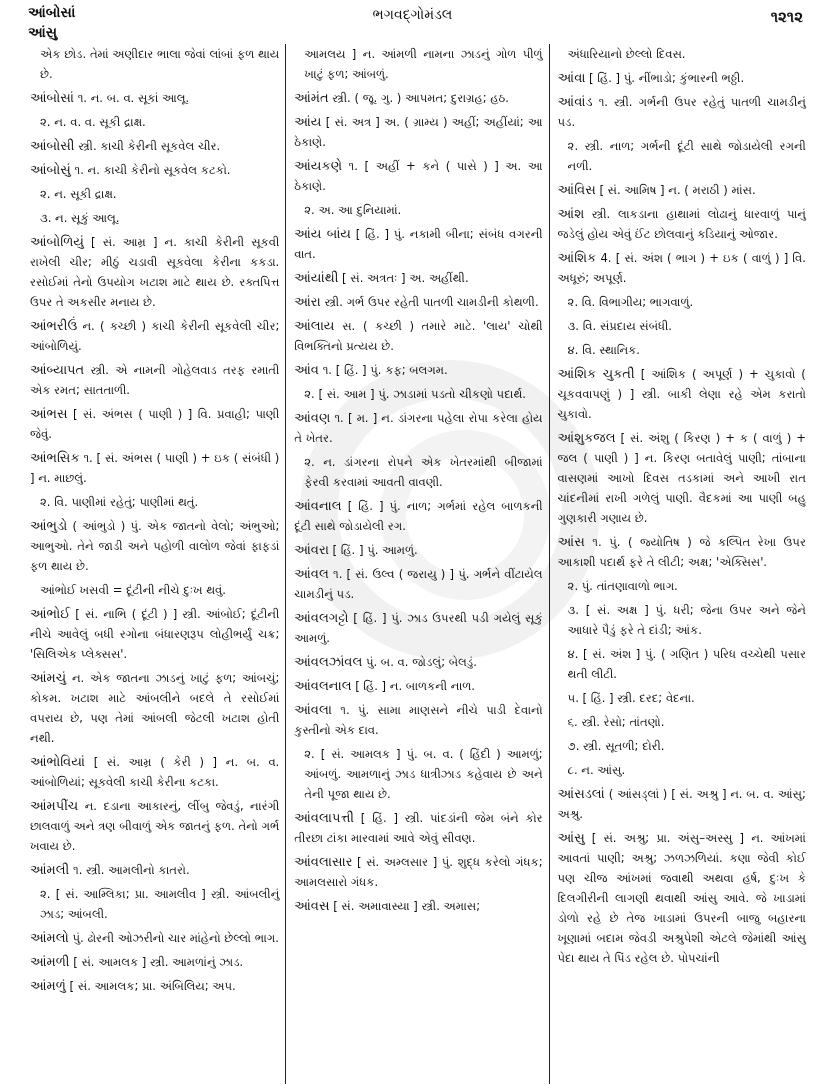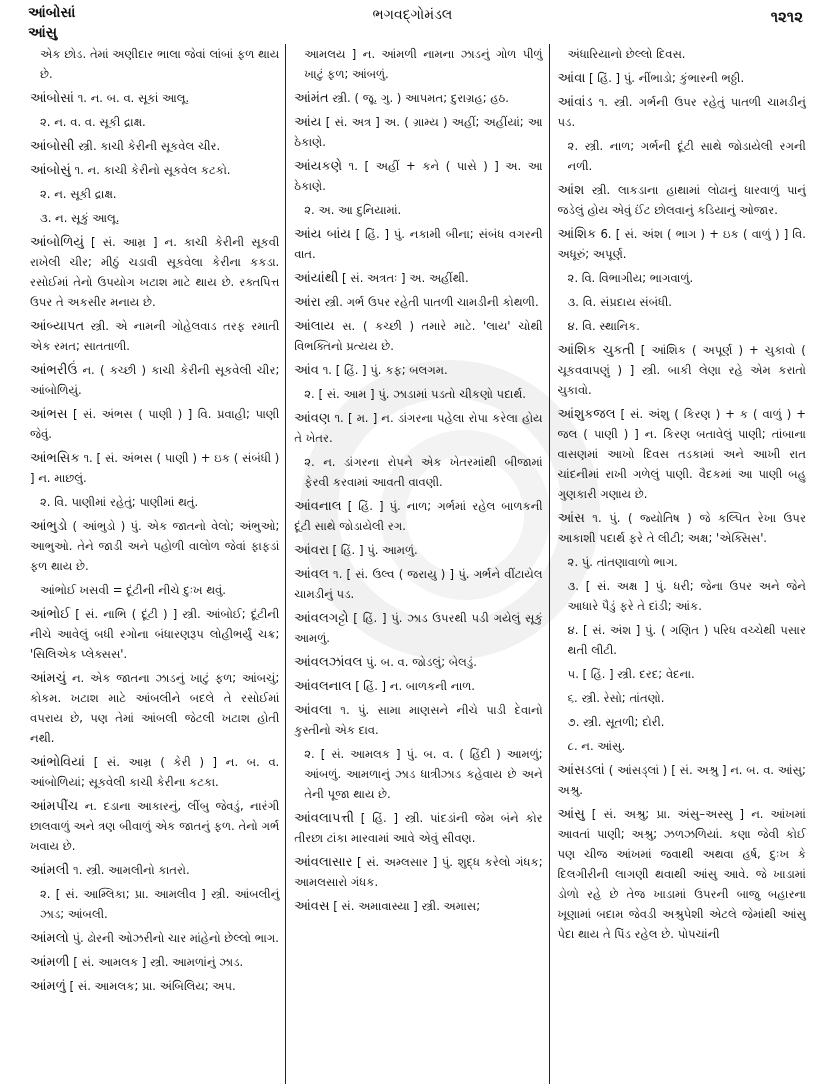--- a/index.html
+++ b/index.html
@@ -56,22 +56,22 @@
 <div class="columns">
   <div class="col">
       <div class="entry cont"><span>એક છોડ. તેમાં અણીદાર ભાલા જેવાં લાંબાં ફળ થાય છે.</span></div>
       <div class="entry"><span class="hw">આંબોસાં</span> <span>૧. ન. બ. વ. સૂકાં આલૂ.</span></div>
       <div class="entry sub"><span>૨. ન. વ. વ. સૂકી દ્રાક્ષ.</span></div>
       <div class="entry"><span class="hw">આંબોસી</span> <span>સ્ત્રી. કાચી કેરીની સૂકવેલ ચીર.</span></div>
       <div class="entry"><span class="hw">આંબોસું</span> <span>૧. ન. કાચી કેરીનો સૂકવેલ કટકો.</span></div>
       <div class="entry sub"><span>૨. ન. સૂકી દ્રાક્ષ.</span></div>
       <div class="entry sub"><span>૩. ન. સૂકું આલૂ.</span></div>
       <div class="entry"><span class="hw">આંબોળિયું</span> <span>[ સં. આમ્ર ] ન. કાચી કેરીની સૂકવી રાખેલી ચીર; મીઠું ચડાવી સૂકવેલા કેરીના કકડા. રસોઈમાં તેનો ઉપયોગ ખટાશ માટે થાય છે. રક્તપિત્ત ઉપર તે અકસીર મનાય છે.</span></div>
+      <div class="entry"><span class="hw">આંભરીઉં</span> <span>ન. ( કચ્છી ) કાચી કેરીની સૂકવેલી ચીર; આંબોળિયું.</span></div>
       <div class="entry"><span class="hw">આંબ્યાપત</span> <span>સ્ત્રી. એ નામની ગોહેલવાડ તરફ રમાતી એક રમત; સાતતાળી.</span></div>
-      <div class="entry"><span class="hw">આંભરીઉં</span> <span>ન. ( કચ્છી ) કાચી કેરીની સૂકવેલી ચીર; આંબોળિયું.</span></div>
       <div class="entry"><span class="hw">આંભસ</span> <span>[ સં. અંભસ ( પાણી ) ] વિ. પ્રવાહી; પાણી જેવું.</span></div>
       <div class="entry"><span class="hw">આંભસિક</span> <span>૧. [ સં. અંભસ ( પાણી ) + ઇક ( સંબંધી ) ] ન. માછલું.</span></div>
       <div class="entry sub"><span>૨. વિ. પાણીમાં રહેતું; પાણીમાં થતું.</span></div>
       <div class="entry"><span class="hw">આંભુડો</span> <span>( આંભુડો ) પું. એક જાતનો વેલો; અંભુઓ; આભુઓ. તેને જાડી અને પહોળી વાલોળ જેવાં ફાફડાં ફળ થાય છે.</span></div>
       <div class="entry sub"><span>આંભોઈ ખસવી = દૂંટીની નીચે દુઃખ થવું.</span></div>
       <div class="entry"><span class="hw">આંભોઈ</span> <span>[ સં. નાભિ ( દૂંટી ) ] સ્ત્રી. આંબોઈ; દૂંટીની નીચે આવેલું બધી રગોના બંધારણરૂપ લોહીભર્યું ચક્ર; 'સિલિએક પ્લેક્સસ'.</span></div>
       <div class="entry"><span class="hw">આંમચું</span> <span>ન. એક જાતના ઝાડનું ખાટું ફળ; આંબચું; કોકમ. ખટાશ માટે આંબલીને બદલે તે રસોઈમાં વપરાય છે, પણ તેમાં આંબલી જેટલી ખટાશ હોતી નથી.</span></div>
       <div class="entry"><span class="hw">આંભોવિયાં</span> <span>[ સં. આમ્ર ( કેરી ) ] ન. બ. વ. આંબોળિયાં; સૂકવેલી કાચી કેરીના કટકા.</span></div>
       <div class="entry"><span class="hw">આંમપીંચ</span> <span>ન. દડાના આકારનું, લીંબુ જેવડું, નારંગી છાલવાળું અને ત્રણ બીવાળું એક જાતનું ફળ. તેનો ગર્ભ ખવાય છે.</span></div>
       <div class="entry"><span class="hw">આંમલી</span> <span>૧. સ્ત્રી. આમલીનો કાતરો.</span></div>
@@ -104,22 +104,23 @@
       <div class="entry sub"><span>૨. [ સં. આમલક ] પું. બ. વ. ( હિંદી ) આમળું; આંબળું. આમળાનું ઝાડ ધાત્રીઝાડ કહેવાય છે અને તેની પૂજા થાય છે.</span></div>
       <div class="entry"><span class="hw">આંવલાપત્તી</span> <span>[ હિં. ] સ્ત્રી. પાંદડાંની જેમ બંને કોર તીરછા ટાંકા મારવામાં આવે એવું સીવણ.</span></div>
       <div class="entry"><span class="hw">આંવલાસાર</span> <span>[ સં. અમ્લસાર ] પું. શુદ્ધ કરેલો ગંધક; આમલસારો ગંધક.</span></div>
       <div class="entry"><span class="hw">આંવસ</span> <span>[ સં. અમાવાસ્યા ] સ્ત્રી. અમાસ;</span></div>
     </div>
   <div class="col">
       <div class="entry cont"><span>અંધારિયાનો છેલ્લો દિવસ.</span></div>
       <div class="entry"><span class="hw">આંવા</span> <span>[ હિં. ] પું. નીંભાડો; કુંભારની ભઠ્ઠી.</span></div>
       <div class="entry"><span class="hw">આંવાંડ</span> <span>૧. સ્ત્રી. ગર્ભની ઉપર રહેતું પાતળી ચામડીનું પડ.</span></div>
       <div class="entry sub"><span>૨. સ્ત્રી. નાળ; ગર્ભની દૂંટી સાથે જોડાયેલી રગની નળી.</span></div>
+      <div class="entry"><span class="hw">આંવિસ</span> <span>[ સં. આમિષ ] ન. ( મરાઠી ) માંસ.</span></div>
       <div class="entry"><span class="hw">આંશ</span> <span>સ્ત્રી. લાકડાના હાથામાં લોઢાનું ધારવાળું પાનું જડેલું હોય એવું ઈંટ છોલવાનું કડિયાનું ઓજાર.</span></div>
-      <div class="entry"><span class="hw">આંશિક</span> <span>6. [ સં. અંશ ( ભાગ ) + ઇક ( વાળું ) ] વિ. અધૂરું; અપૂર્ણ.</span></div>
+      <div class="entry"><span class="hw">આંશિક</span> <span>4. [ સં. અંશ ( ભાગ ) + ઇક ( વાળું ) ] વિ. અધૂરું; અપૂર્ણ.</span></div>
       <div class="entry sub"><span>૨. વિ. વિભાગીય; ભાગવાળું.</span></div>
       <div class="entry sub"><span>૩. વિ. સંપ્રદાય સંબંધી.</span></div>
       <div class="entry sub"><span>૪. વિ. સ્થાનિક.</span></div>
       <div class="entry"><span class="hw">આંશિક ચુકતી</span> <span>[ આંશિક ( અપૂર્ણ ) + ચુકાવો ( ચૂકવવાપણું ) ] સ્ત્રી. બાકી લેણા રહે એમ કરાતો ચુકાવો.</span></div>
       <div class="entry"><span class="hw">આંશુકજલ</span> <span>[ સં. અંશુ ( કિરણ ) + ક ( વાળું ) + જલ ( પાણી ) ] ન. કિરણ બતાવેલું પાણી; તાંબાના વાસણમાં આખો દિવસ તડકામાં અને આખી રાત ચાંદનીમાં રાખી ગળેલું પાણી. વૈદકમાં આ પાણી બહુ ગુણકારી ગણાય છે.</span></div>
       <div class="entry"><span class="hw">આંસ</span> <span>૧. પું. ( જ્યોતિષ ) જે કલ્પિત રેખા ઉપર આકાશી પદાર્થ ફરે તે લીટી; અક્ષ; 'એક્સિસ'.</span></div>
       <div class="entry sub"><span>૨. પું. તાંતણાવાળો ભાગ.</span></div>
       <div class="entry sub"><span>૩. [ સં. અક્ષ ] પું. ધરી; જેના ઉપર અને જેને આધારે પૈડું ફરે તે દાંડી; આંક.</span></div>
       <div class="entry sub"><span>૪. [ સં. અંશ ] પું. ( ગણિત ) પરિધ વચ્ચેથી પસાર થતી લીટી.</span></div>
       <div class="entry sub"><span>૫. [ હિં. ] સ્ત્રી. દરદ; વેદના.</span></div>

